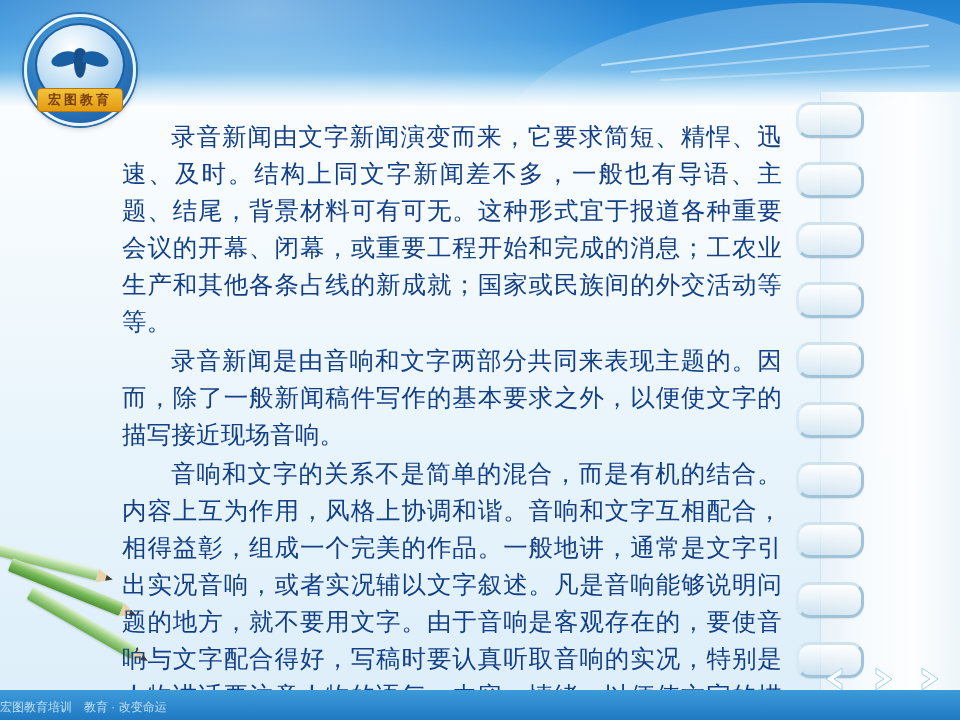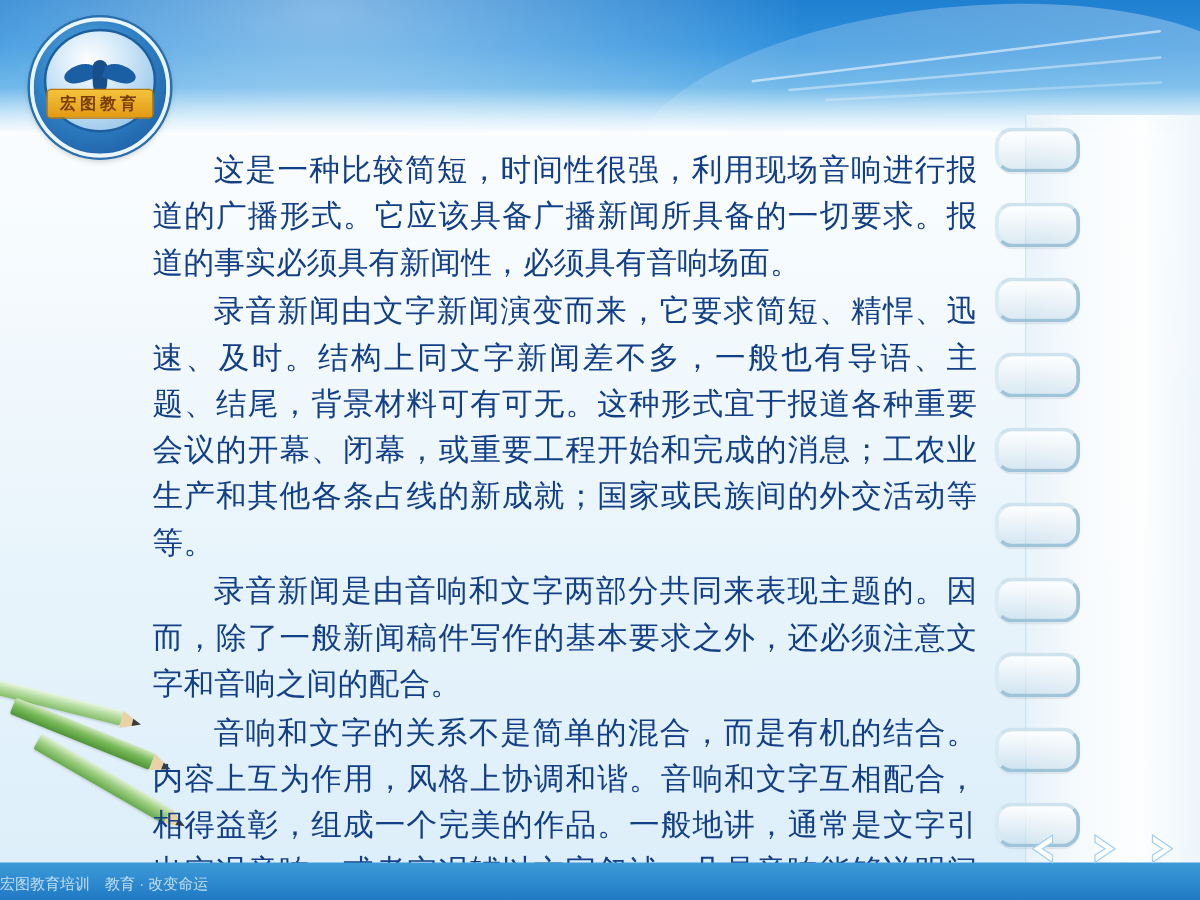--- a/index.html
+++ b/index.html
@@ -103,21 +103,21 @@
   .logo-bird-body {
     position: absolute;
     left: 50%; top: 0;
     transform: translateX(-50%);
     width: 12px; height: 30px;
     background: #174f8b;
     border-radius: 6px 6px 50% 50%;
   }
   .logo-ribbon {
     position: absolute;
-    left: 50%; bottom: 31px;
+    left: 50%; bottom: 14px;
     transform: translateX(-50%);
     width: 84px; height: 22px;
     background: linear-gradient(180deg, #f3c33b 0%, #e39a12 100%);
     border: 1px solid #b9760a;
     border-radius: 4px;
     color: #7a3d05;
     font-family: "Liberation Sans", sans-serif;
     font-size: 13px;
     font-weight: bold;
     letter-spacing: 3px;
@@ -296,23 +296,22 @@
         <span class="tip"></span>
         <span class="lead"></span>
       </div>
     <div class="pencil p2">
         <span class="tip"></span>
         <span class="lead"></span>
       </div>
   </div>
 
   <div class="content">
-    <p class="para">这是一种比较简短，时间性很强，利用现场音响进行报道的广播形式。它应该具备广播新闻所具备的一切要求。报道的事实必须具有新闻性，必须具有音响场面。</p>
     <p class="para">录音新闻由文字新闻演变而来，它要求简短、精悍、迅速、及时。结构上同文字新闻差不多，一般也有导语、主题、结尾，背景材料可有可无。这种形式宜于报道各种重要会议的开幕、闭幕，或重要工程开始和完成的消息；工农业生产和其他各条占线的新成就；国家或民族间的外交活动等等。</p>
-    <p class="para">录音新闻是由音响和文字两部分共同来表现主题的。因而，除了一般新闻稿件写作的基本要求之外，还必须注意文字和音响之间的配合。</p>
+    <p class="para">录音新闻是由音响和文字两部分共同来表现主题的。因而，除了一般新闻稿件写作的基本要求之外，以便使文字的描写接近现场音响。</p>
     <p class="para">音响和文字的关系不是简单的混合，而是有机的结合。内容上互为作用，风格上协调和谐。音响和文字互相配合，相得益彰，组成一个完美的作品。一般地讲，通常是文字引出实况音响，或者实况辅以文字叙述。凡是音响能够说明问题的地方，就不要用文字。由于音响是客观存在的，要使音响与文字配合得好，写稿时要认真听取音响的实况，特别是人物讲话要注意人物的语气、内容、情绪，以便使文字的描写接近现场音响。这种形式，比录音新闻及其他形式的录音</p>
   </div>
 
   <div class="footer-bar"></div>
   <div class="footer-text">宏图教育培训　教育 · 改变命运</div>
 
   <div class="nav-arrows">
     <div class="arrow">
       <svg width="36" height="26" viewBox="0 0 36 26" aria-hidden="true">
         <path d="M24 2 L8 13 L24 24 L24 18 L16 13 L24 8 Z" fill="#ffffff" stroke="#9fd0ef" stroke-width="1"></path>

